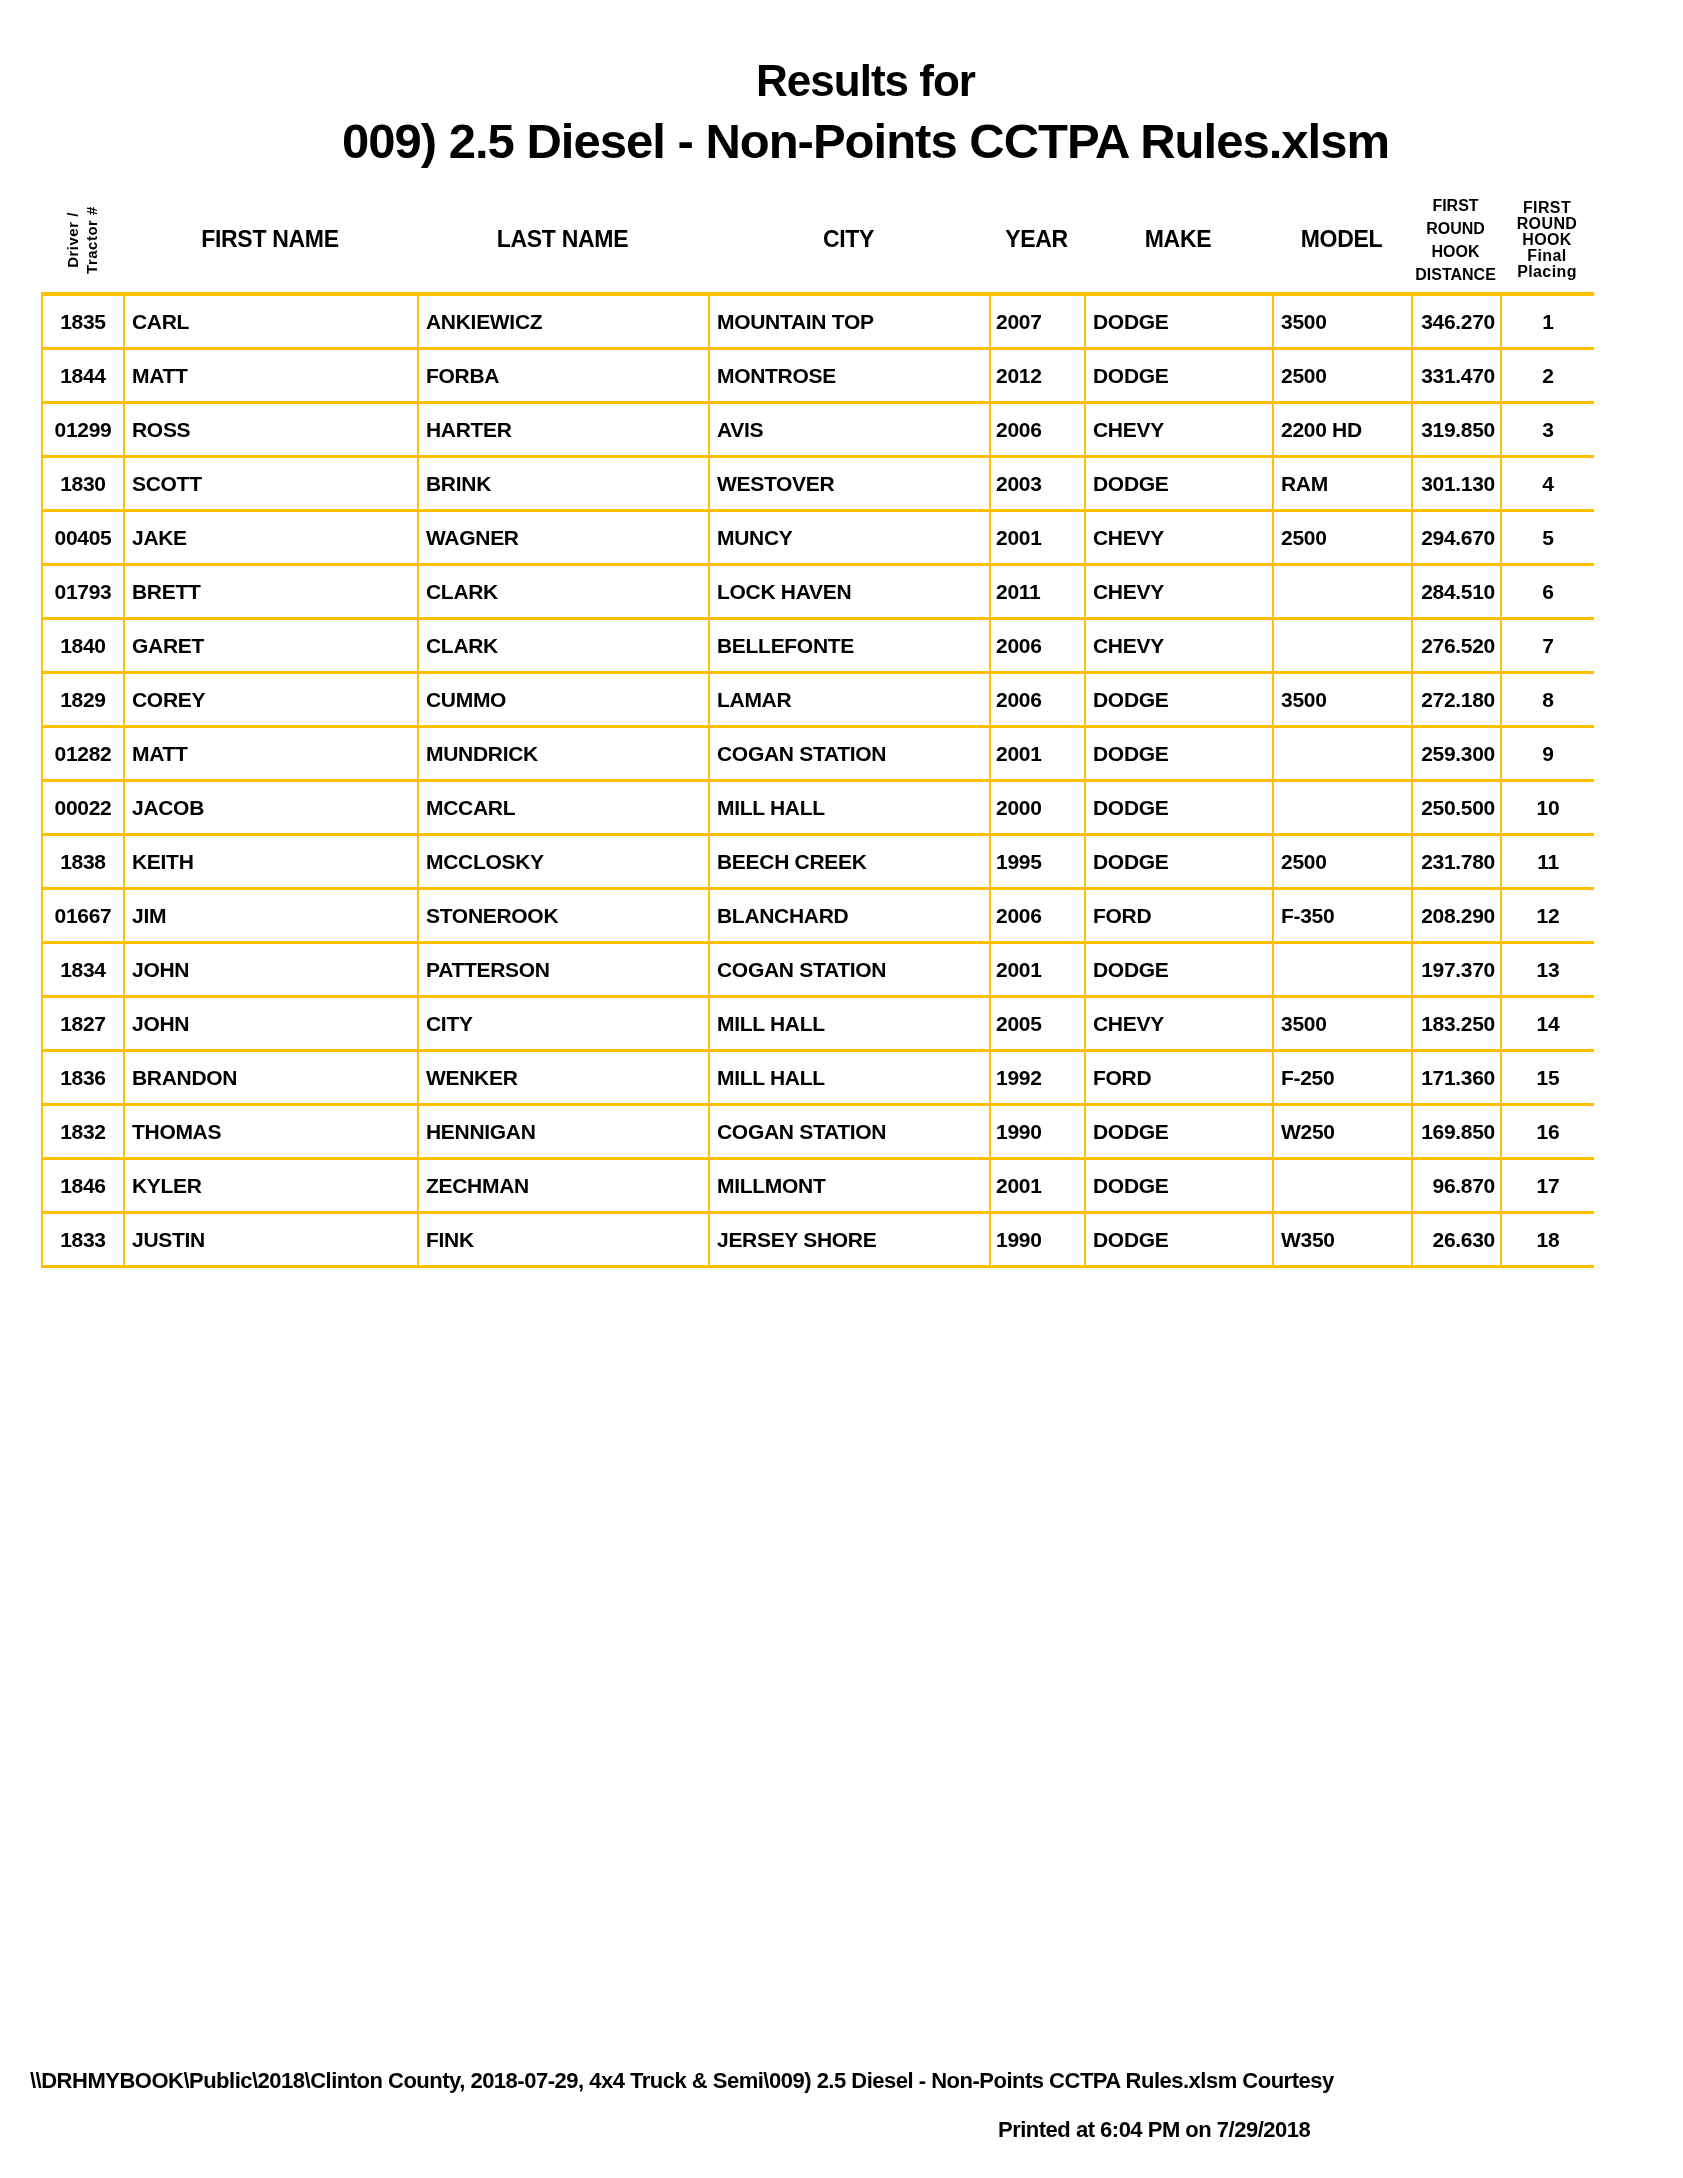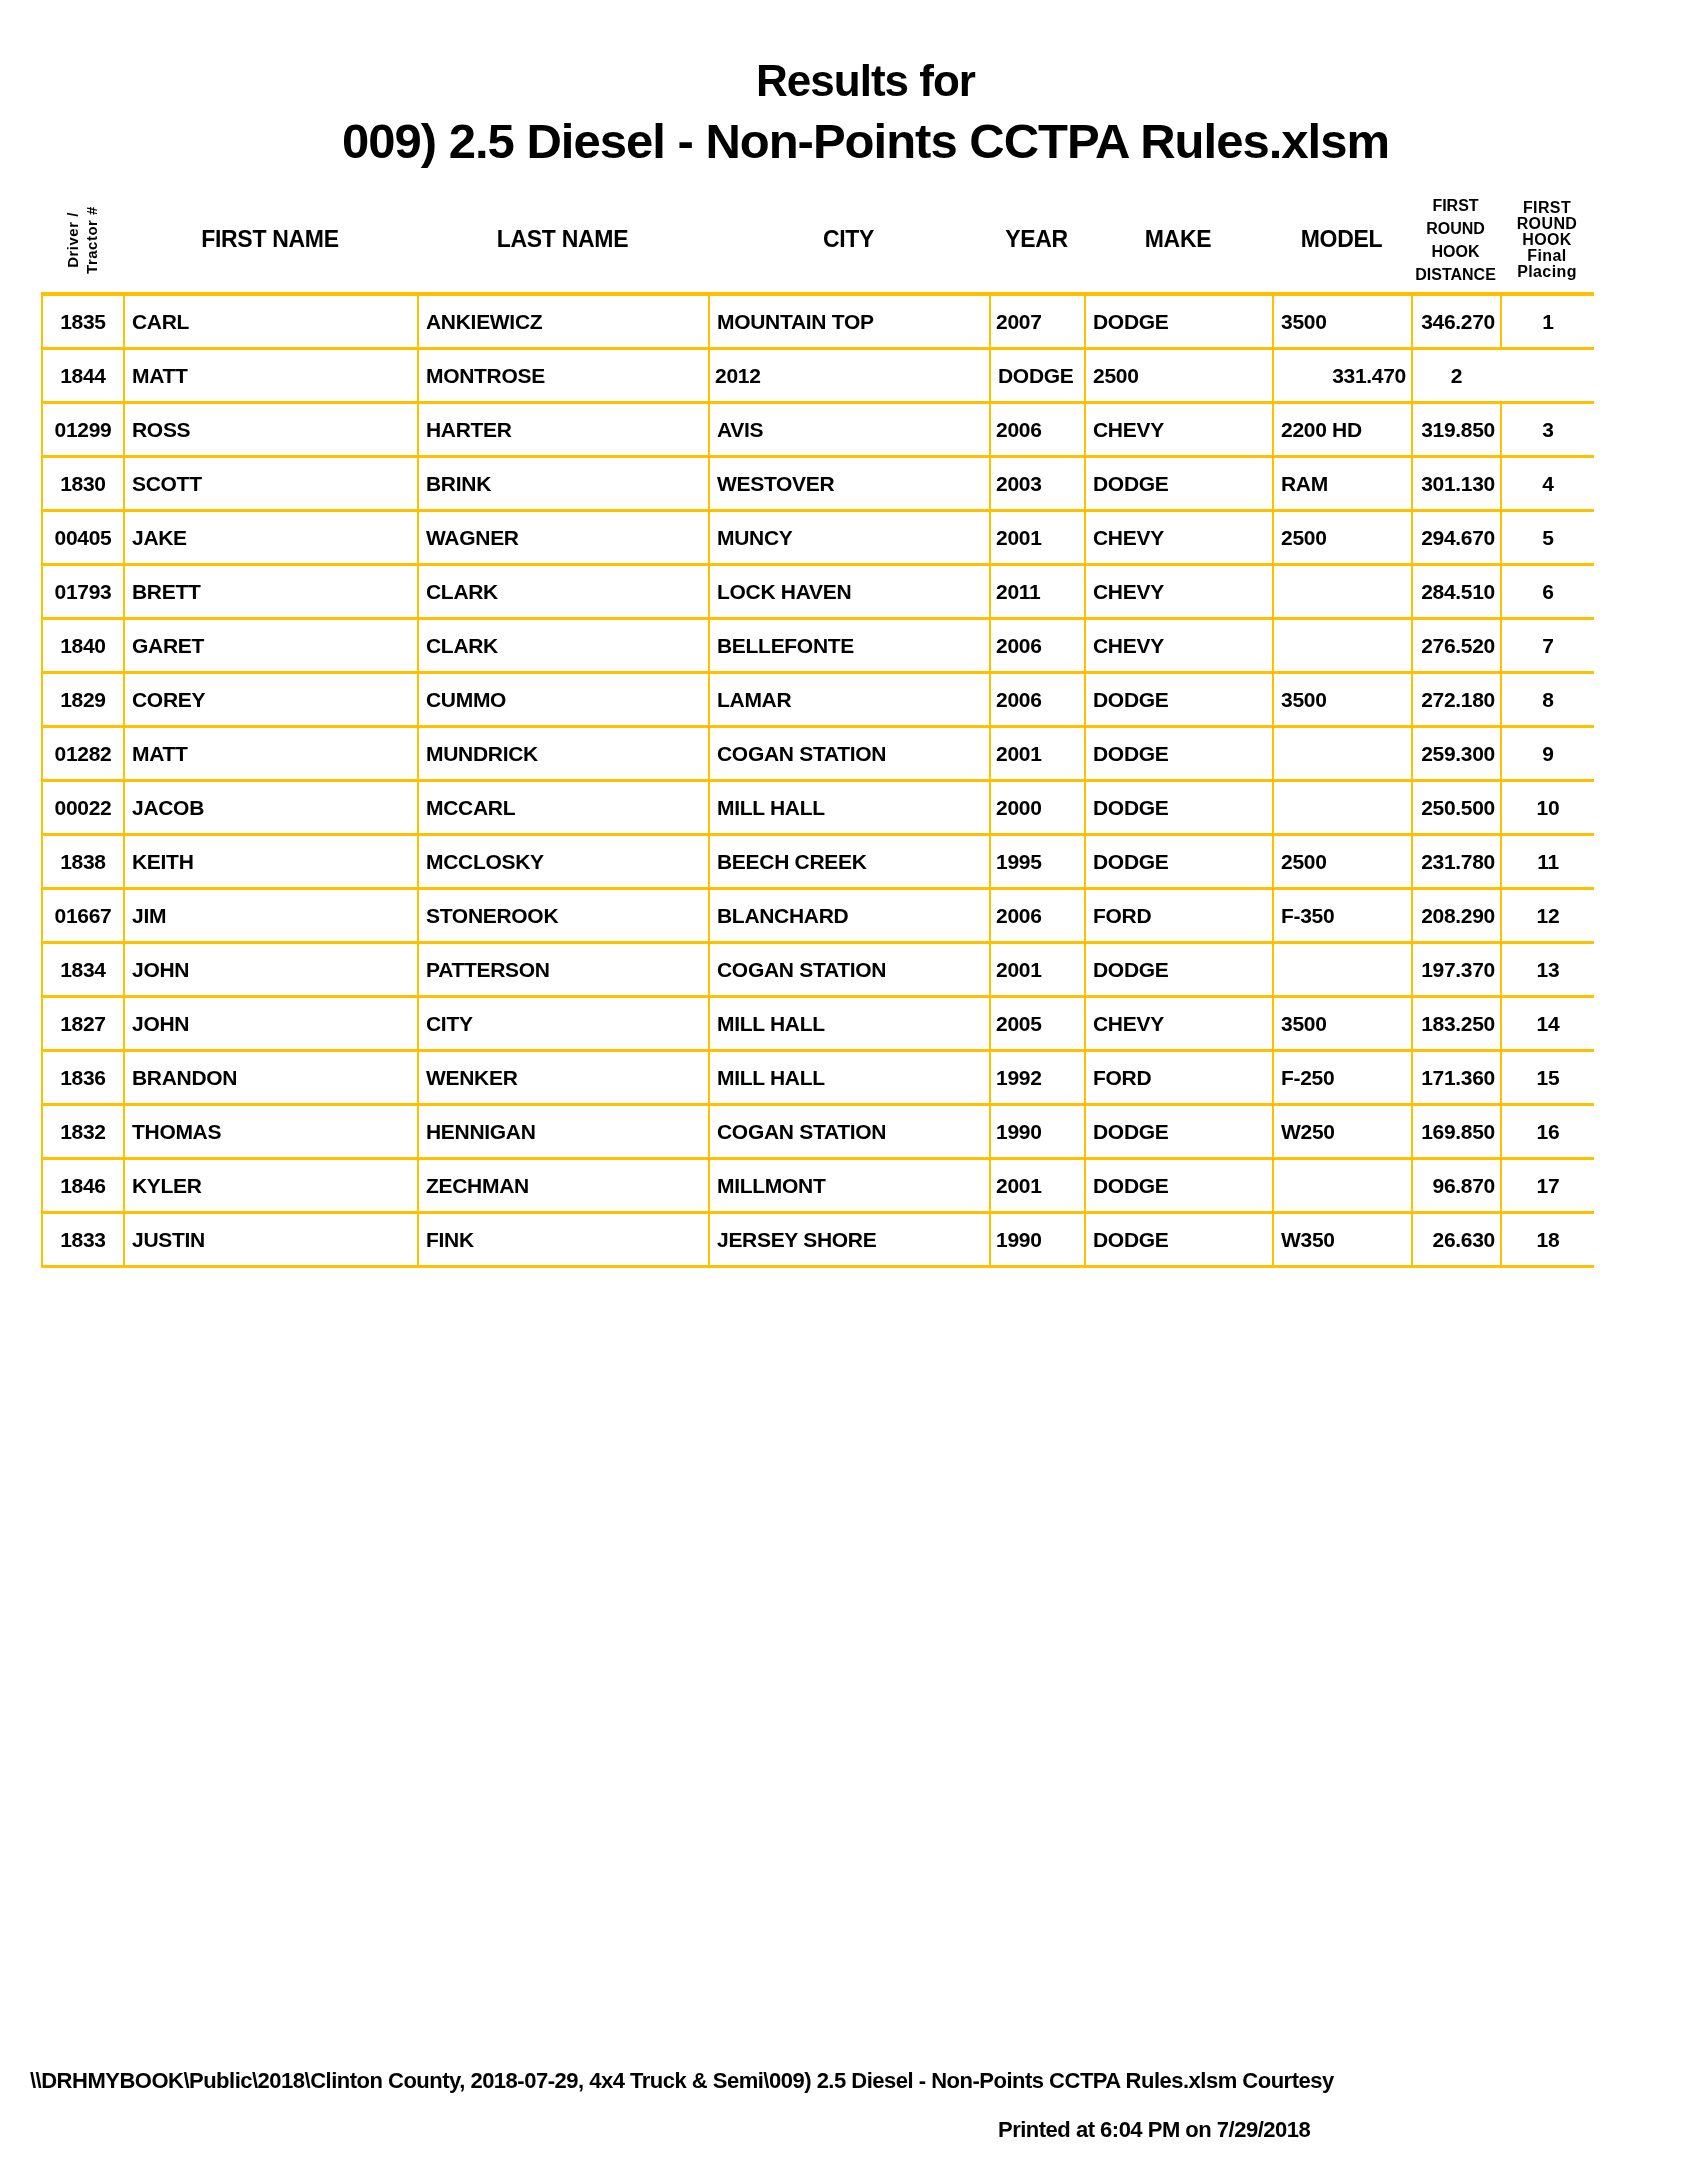--- a/index.html
+++ b/index.html
@@ -112,20 +112,21 @@
         <div class="cell c-year">2007</div>
         <div class="cell c-left">DODGE</div>
         <div class="cell c-left">3500</div>
         <div class="cell c-dist">346.270</div>
         <div class="cell c-place">1</div>
       </div>
 
       <div class="row grid-cols">
         <div class="cell c-num">1844</div>
         <div class="cell c-left">MATT</div>
+        <div class="cell c-left">FORBA</div>
         <div class="cell c-left">MONTROSE</div>
         <div class="cell c-year">2012</div>
         <div class="cell c-left">DODGE</div>
         <div class="cell c-left">2500</div>
         <div class="cell c-dist">331.470</div>
         <div class="cell c-place">2</div>
       </div>
 
       <div class="row grid-cols">
         <div class="cell c-num">01299</div>

